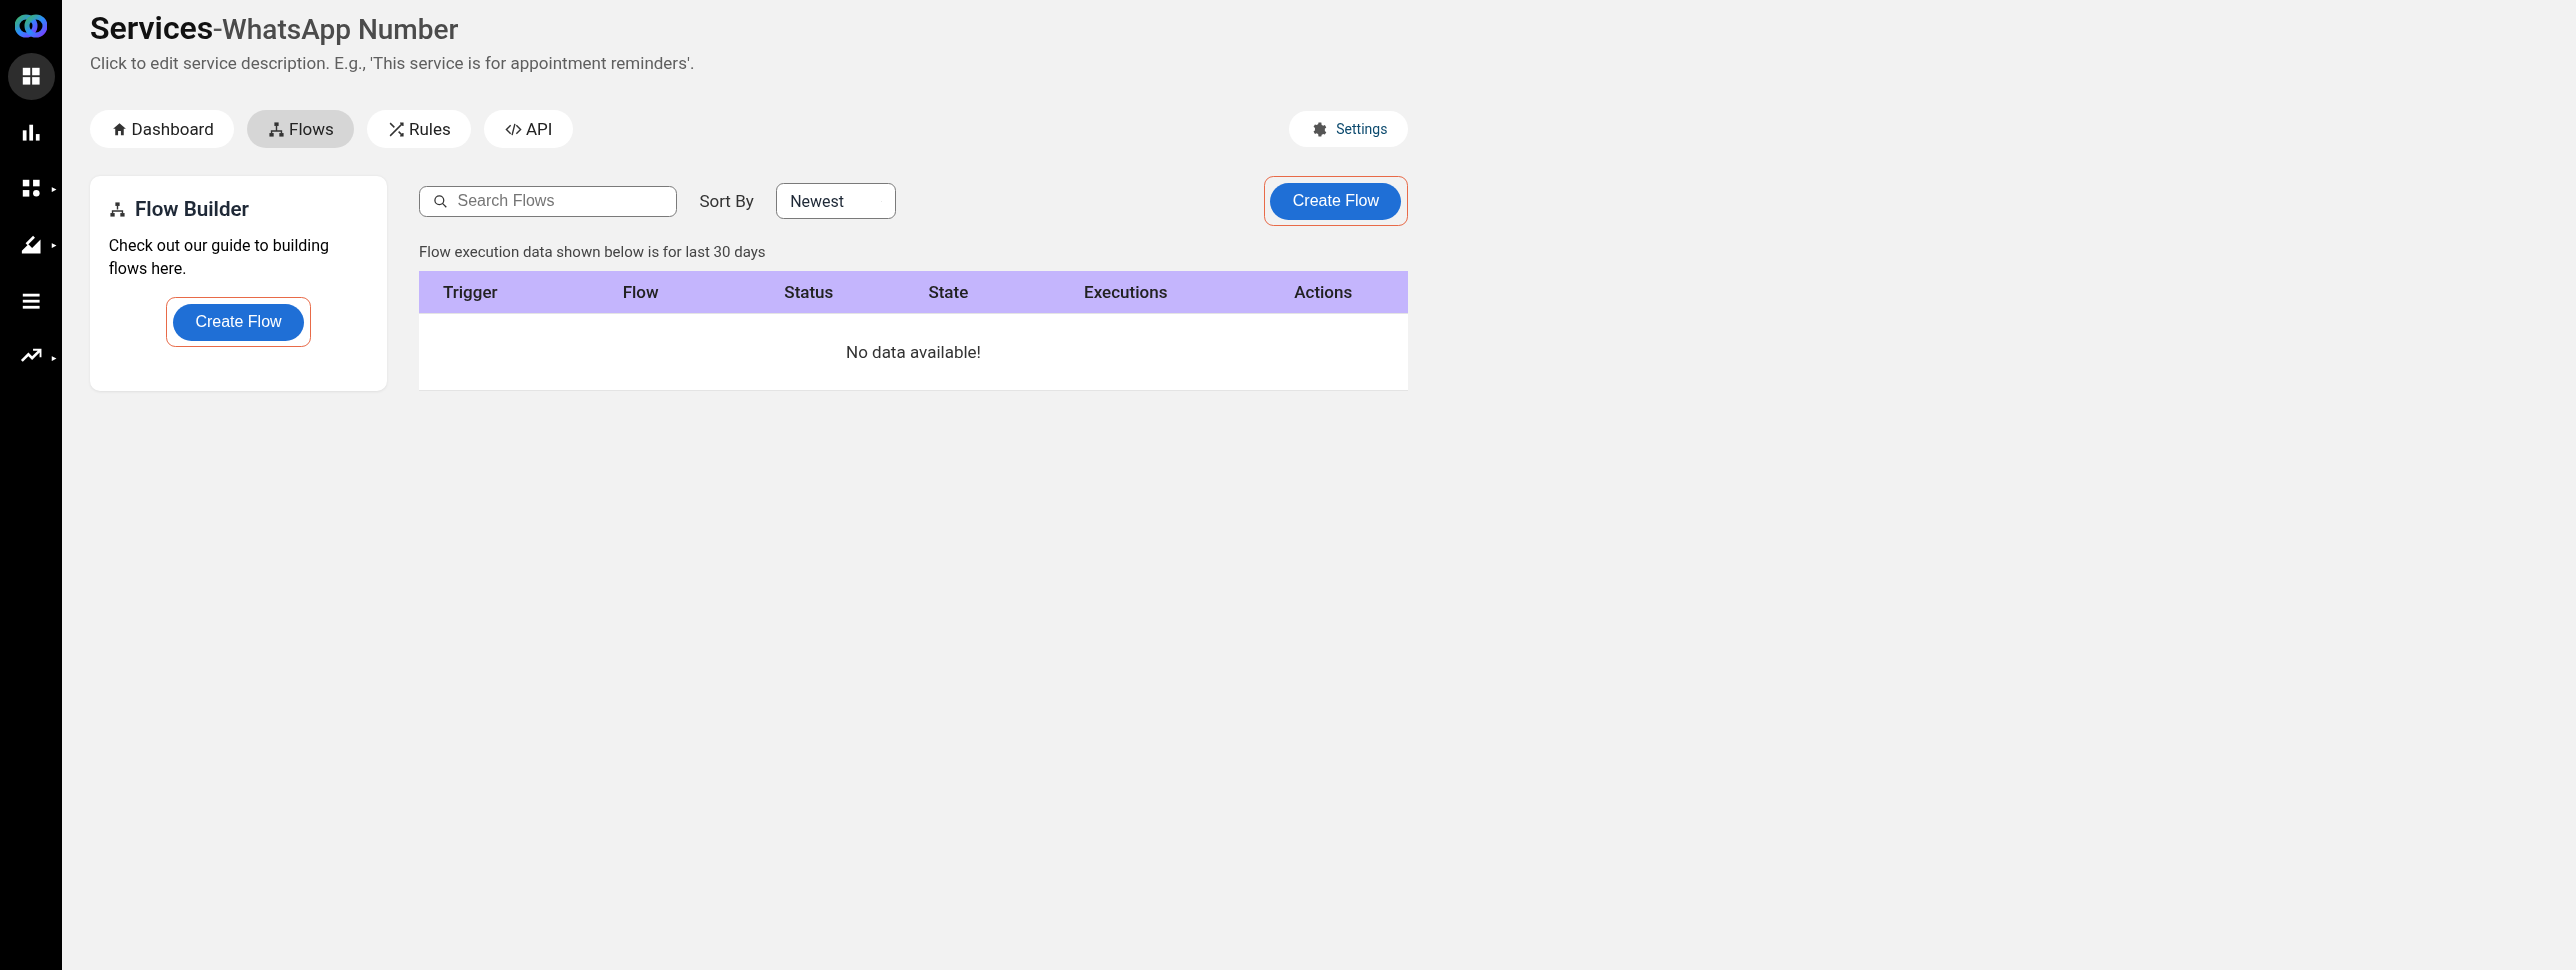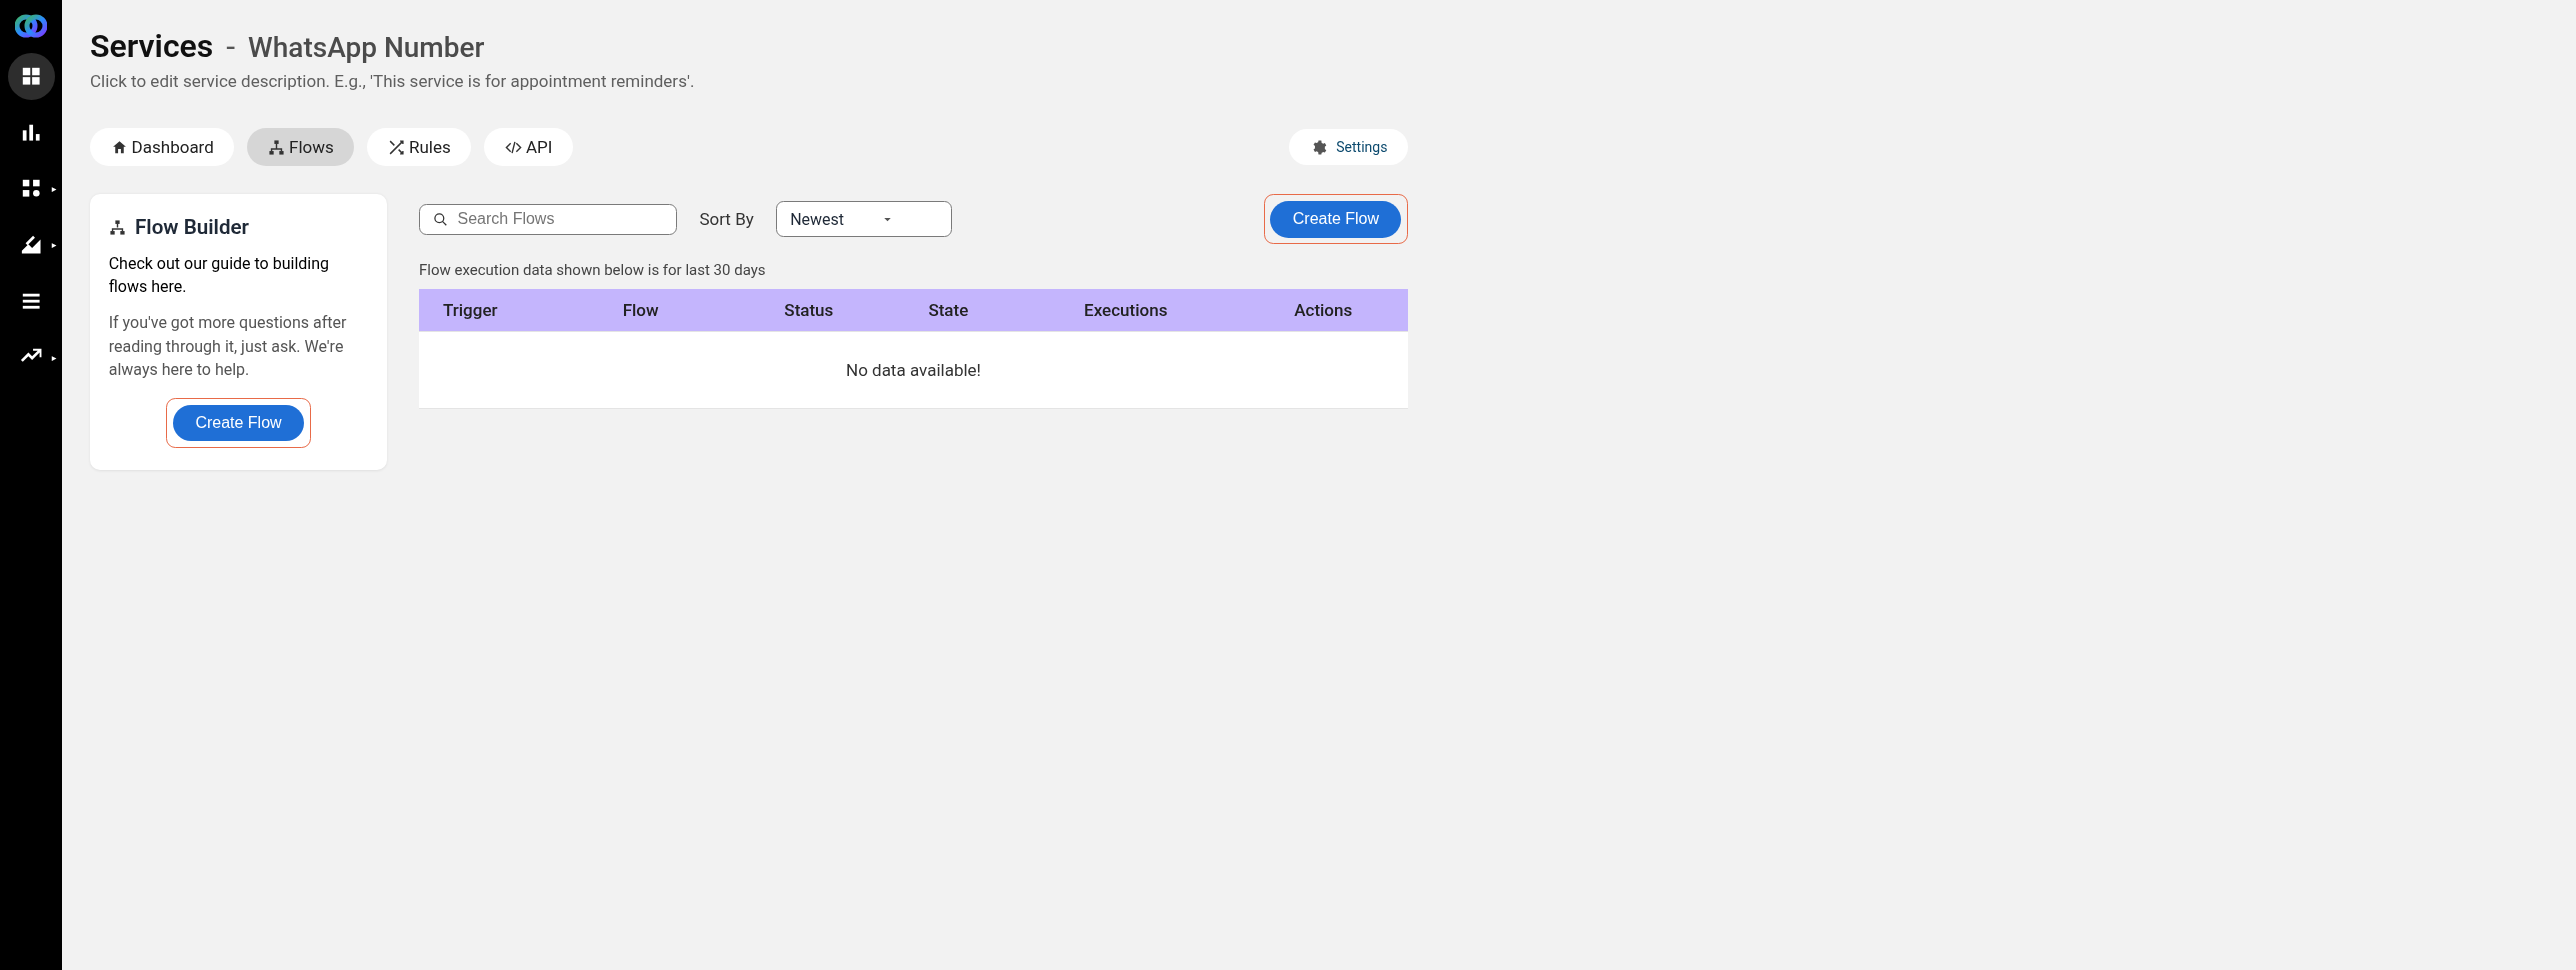--- a/index.html
+++ b/index.html
@@ -11,21 +11,21 @@
   .logo { width:34px; height:34px; border-radius:50%; display:flex; align-items:center; justify-content:center; }
   .logo svg { width:32px; height:32px; }
   .nav-item { width:47px; height:47px; display:flex; align-items:center; justify-content:center; border-radius:50%; color:#fff; position:relative; margin-top:3.7px;}
   .nav-item.active { background:#2d2d2d; }
   .nav-item svg { width:22.4px; height:22.4px; fill:#fff; }
   .nav-caret { position:absolute; right:-1.9px; font-size:9.3px; color:#fff; }
 
   
   .main { flex:1; background:#f2f2f2; padding:9.3px 28px 28px 28px; }
 
-  .title-row { display:flex; align-items:baseline; gap:13px; margin-top:18px; }
+  .title-row { display:flex; align-items:baseline; margin-top:0; }
   .title-services { font-size:32px; font-weight:600; color:#111; }
   .title-dash { font-size:32px; font-weight:400; color:#555; }
   .title-name { font-size:28px; font-weight:500; color:#4b4b4b; }
   .subtitle { font-size:17px; color:#5f5f5f; margin-top:5.6px; }
 
   
   .toolbar-wrap { margin-top:37px; background:#f2f2f2; border-radius:37px; padding:0; display:flex; align-items:center; justify-content:space-between; width:100%; max-width:1318px;}
   .pill-group { display:flex; gap:13px; }
   .pill { background:#fff; border-radius:934px; padding:9.3px 20.6px; display:flex; align-items:center; gap:4px; font-size:17px; color:#222; cursor:pointer; }
   .pill.active { background:#d6d6d6; }
@@ -43,21 +43,21 @@
   .btn-wrap-highlight { display:inline-block; border:1.9px solid #e86a48; border-radius:9.3px; padding:5.6px; margin-top:17px; }
   .center { text-align:center; }
 
   
   .right-col { flex:1; }
   .controls-row { display:flex; align-items:center; gap:22.4px; }
   .search-box { display:flex; align-items:center; gap:9.3px; border:1.4px solid #7a7a7a; border-radius:7.5px; padding:5.6px 13px; width:258px; background:#fff; }
   .search-box svg { width:17px; height:17px; stroke:#333; fill:none; stroke-width:2; }
   .search-box input { border:none; outline:none; font-size:16px; width:100%; background:transparent; }
   .sortby-label { font-size:17px; color:#333; }
-  .select { display:flex; align-items:center; gap:37px; border:1.4px solid #7a7a7a; border-radius:7.5px; padding:7.5px 13px; width:176px; background:#fff; cursor:pointer; font-size:16px; }
+  .select { display:flex; align-items:center; gap:37px; border:1.4px solid #7a7a7a; border-radius:7.5px; padding:7.5px 13px; width:120px; background:#fff; cursor:pointer; font-size:16px; }
   .select svg { width:13px; height:13px; fill:#555; }
   .spacer-flex { flex:1; }
   .create-top-wrap { border:1.9px solid #e86a48; border-radius:9.3px; padding:5.6px; }
   .exec-note { font-size:15px; color:#444; margin-top:17px; }
 
   table.flows { width:100%; border-collapse:collapse; margin-top:9.3px; background:#fff; }
   table.flows th { text-align:center; font-weight:500; color:#222; font-size:17px; padding:11.2px 9.3px; background:#c4b5fd; }
   table.flows th:first-child { text-align:left; padding-left:24px;}
   table.flows th:nth-child(2) { text-align:left; }
   table.flows tbody td { text-align:center; padding:28px 9.3px; border-top:0.9px solid #e4e4e4; border-bottom:0.9px solid #e4e4e4; font-size:17px; color:#333; }
@@ -180,21 +180,20 @@
         <h3>
           <svg viewBox="0 0 24 24">
               <rect x="9" y="2" width="6" height="5"></rect>
               <rect x="2" y="17" width="6" height="5"></rect>
               <rect x="16" y="17" width="6" height="5"></rect>
               <path d="M12 7v5M5 17v-3h14v3" stroke="#333" stroke-width="2" fill="none"></path>
             </svg>
           <span>Flow Builder</span>
         </h3>
         <p><a href="#">Check out our guide to building flows here.</a></p>
-        <p>If you've got more questions after reading through it, just ask. We're always here to help.</p>
         <div class="center">
           <div class="btn-wrap-highlight">
             <button class="btn">Create Flow</button>
           </div>
         </div>
       </div>
 
       <div class="right-col">
         <div class="controls-row">
           <div class="search-box">

